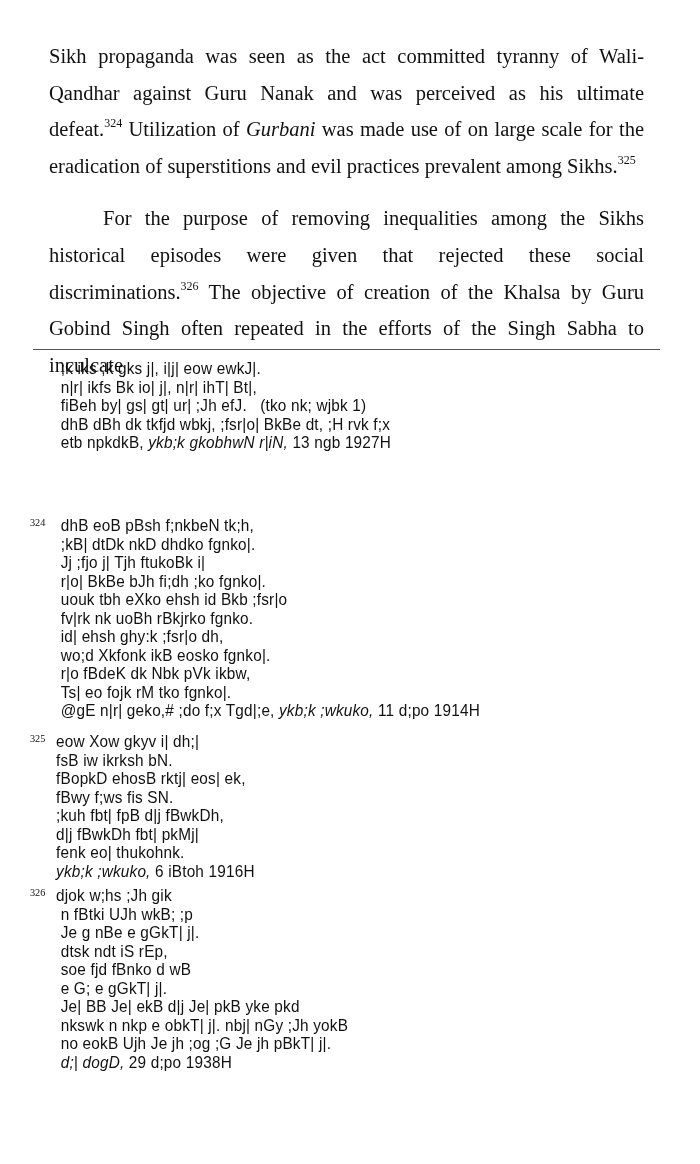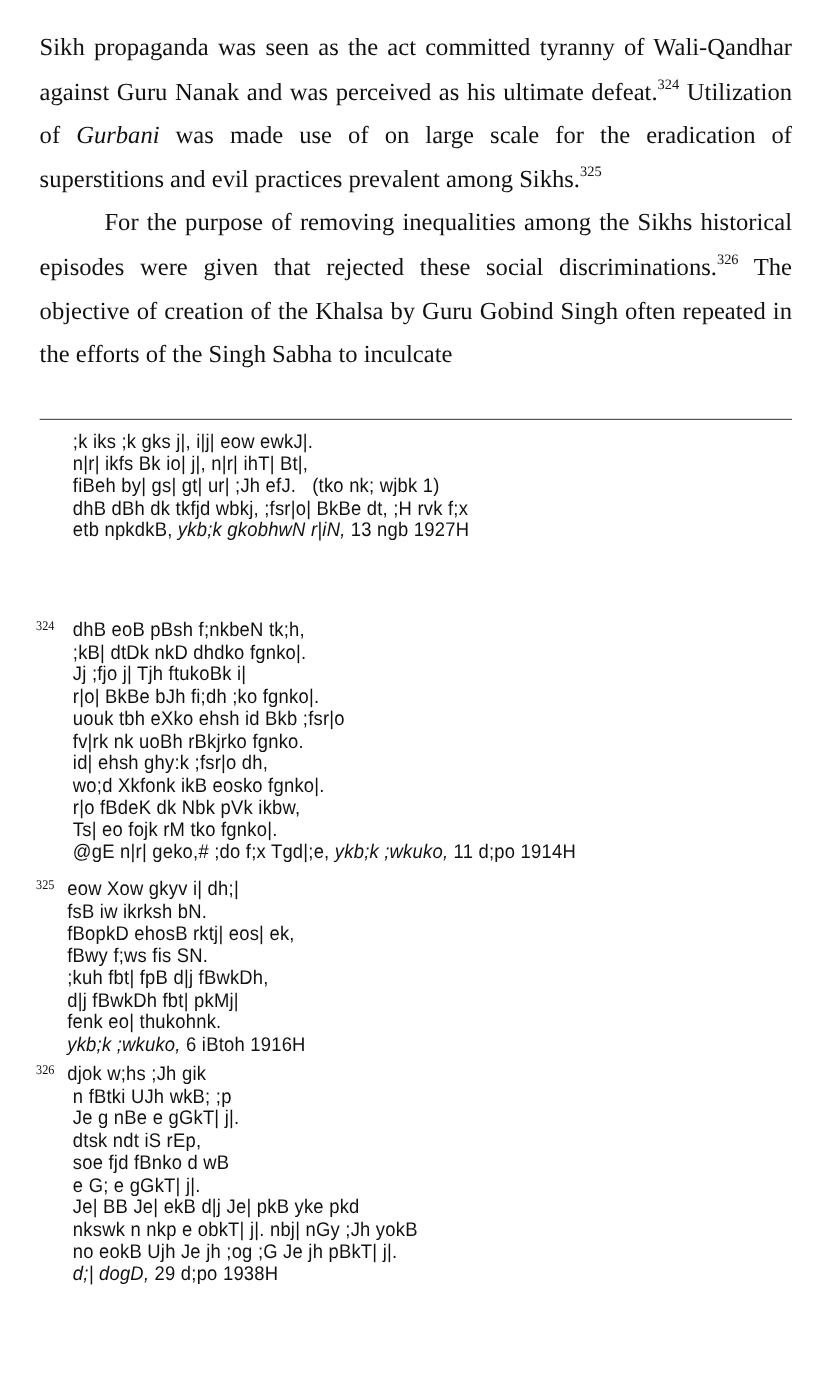--- a/index.html
+++ b/index.html
@@ -24,21 +24,21 @@
     position: absolute;
     left: 33px;
     width: 627px;
     top: 22px;
     font-family: "Liberation Serif", "DejaVu Serif", serif;
     font-size: 20.5px;
     line-height: 36.6px;
     text-align: justify;
   }
   .body-text p {
-    margin: 0;
+    margin: 16px;
   }
   .body-text p.indent {
     text-indent: 54px;
   }
   .body-text sup {
     font-size: 12px;
     line-height: 0;
     vertical-align: 9px;
   }
   .body-text em {

